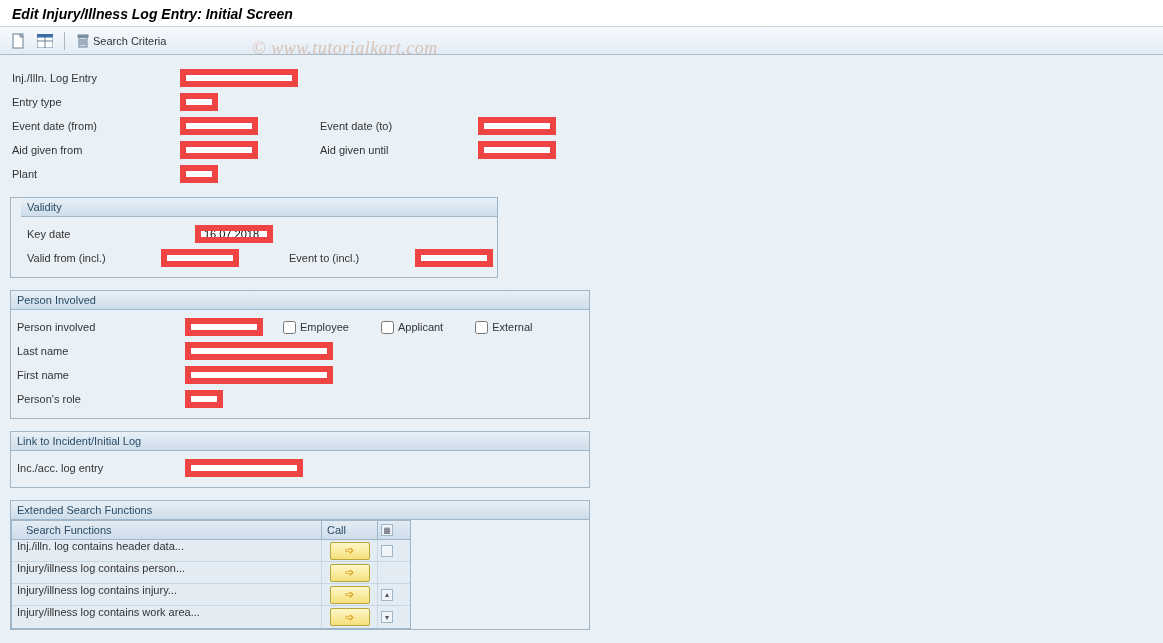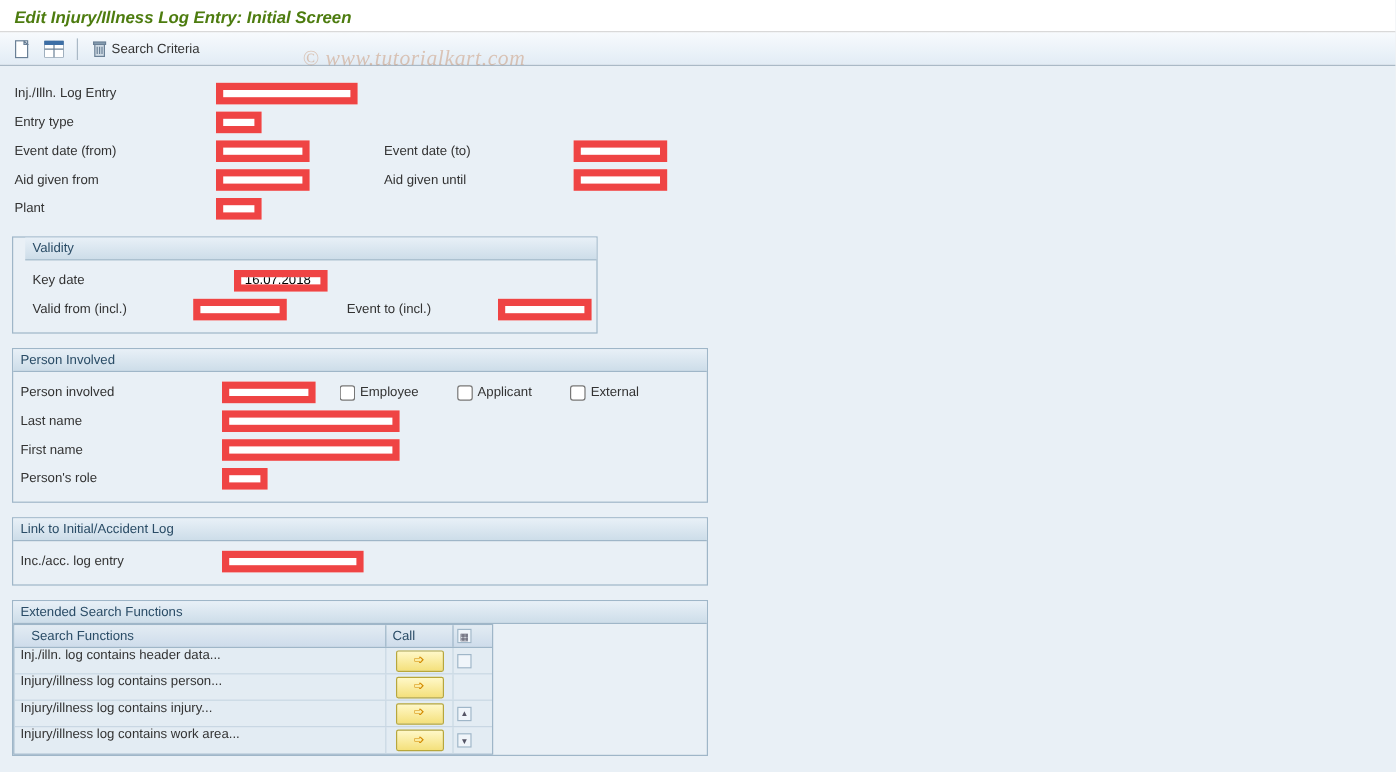--- a/index.html
+++ b/index.html
@@ -12,21 +12,21 @@
       height: 643px;
       overflow: hidden;
       position: relative;
     }
     .title-bar {
       background: #ffffff;
       padding: 6px 12px 4px 12px;
       font-size: 14px;
       font-weight: bold;
       font-style: italic;
-      color: #4d7c0f;
+      color: #000000;
       border-bottom: 1px solid #d0d0d0;
     }
     .toolbar {
       background: linear-gradient(#f7fafd, #e2ecf5);
       border-bottom: 1px solid #aab9c6;
       padding: 4px 8px;
       display: flex;
       align-items: center;
       gap: 4px;
       height: 28px;
@@ -289,21 +289,21 @@
           <input type="text" class="w-150" value="" style="">
         </div>
         <div class="row">
           <span class="lbl">Person's role</span>
           <input type="text" class="w-40" value="" style="">
         </div>
       </div>
     </div>
 
     <div class="panel" style="width:580px;">
-      <div class="panel-hdr">Link to Initial/Accident Log</div>
+      <div class="panel-hdr">Link to Incident/Initial Log</div>
       <div class="panel-body">
         <div class="row">
           <span class="lbl">Inc./acc. log entry</span>
           <input type="text" class="w-120" value="" style="">
         </div>
       </div>
     </div>
 
     <div class="panel" style="width:580px;">
       <div class="panel-hdr">Extended Search Functions</div>

